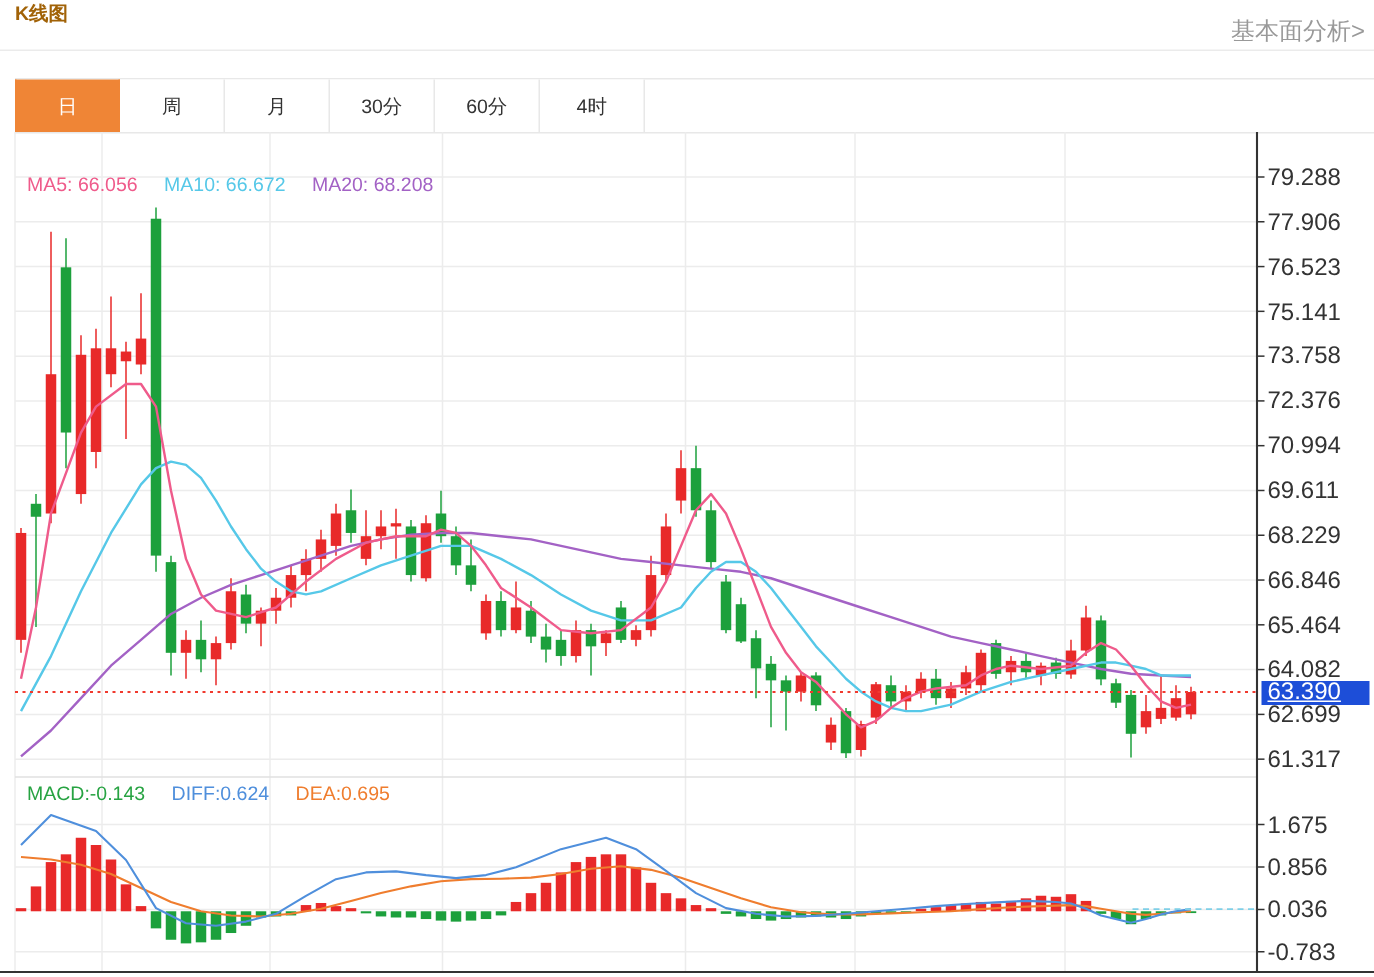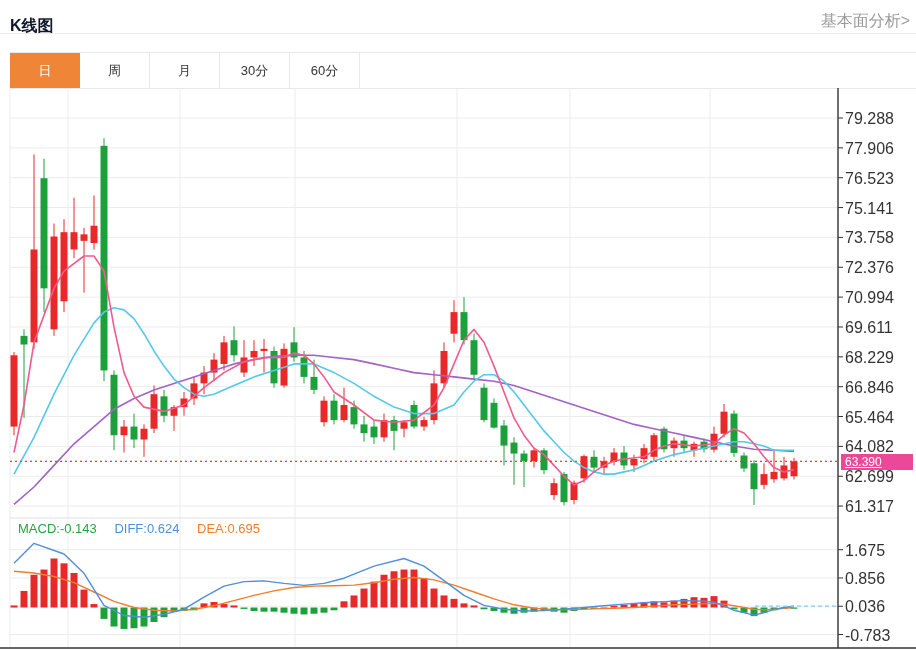--- a/index.html
+++ b/index.html
@@ -1,51 +1,52 @@
 <!DOCTYPE html>
 <html><head>
 <meta charset="utf-8">
 <style>
   html,body{margin:0;padding:0;background:#fff;font-family:"Liberation Sans",sans-serif;}
   #stage{position:relative;width:916px;height:651px;overflow:hidden;background:#fff;}
   #chart-svg{position:absolute;left:0;top:0;}
-  .page-title{position:absolute;left:10px;top:16px;font-size:16px;font-weight:bold;color:#0f172a;}
+  .page-title{position:absolute;left:10px;top:0;font-size:13px;font-weight:bold;color:#a16207;}
   .fa-link{position:absolute;right:6px;top:11px;font-size:16px;color:#999;cursor:pointer;}
   .hr{position:absolute;left:0;top:33px;width:916px;height:1px;background:#ebebeb;}
   .tabbar{position:absolute;left:10px;top:52px;width:906px;height:37px;border-top:1px solid #e8e8e8;border-bottom:1px solid #e8e8e8;box-sizing:border-box;display:flex;}
   .tab{width:70px;height:100%;display:flex;align-items:center;justify-content:center;font-size:13px;color:#333;border-right:1px solid #e8e8e8;box-sizing:border-box;cursor:pointer;background:#fff;}
   .tab:first-child{border-left:1px solid #e8e8e8;}
   .tab.active{background:#ef8536;color:#fff;border-color:#ef8536;}
   .info-row{position:absolute;font-size:13px;white-space:nowrap;}
   .lbl{color:#333;}
   .v-green{color:#21a53c;}
   .v-ma5{color:#ef5b8b;}
   .v-ma10{color:#56c8e8;}
   .v-ma20{color:#a362c5;}
   .v-macd{color:#27a342;}
   .v-diff{color:#4f8fdc;}
   .v-dea{color:#ef7d2e;}
   .sp{display:inline-block;width:14px;}
   .tick-label{position:absolute;left:845px;font-size:16px;color:#333;white-space:nowrap;}
-  .price-badge{position:absolute;left:841px;top:454px;width:72px;height:16px;background:#ec4899;color:#fff;font-size:12px;line-height:16px;text-align:left;padding-left:4px;box-sizing:border-box;text-decoration:underline;}
+  .price-badge{position:absolute;left:841px;top:454px;width:72px;height:16px;background:#1d4ed8;color:#fff;font-size:16px;line-height:16px;text-align:left;padding-left:4px;box-sizing:border-box;text-decoration:underline;}
 </style>
 </head>
 <body>
 
 <div id="stage">
   <div class="page-title">K线图</div>
   <div class="fa-link">基本面分析&gt;</div>
   <div class="hr"></div>
 
   <div class="tabbar">
     <div class="tab active">日</div>
     <div class="tab">周</div>
     <div class="tab">月</div>
     <div class="tab">30分</div>
     <div class="tab">60分</div>
+    <div class="tab">4时</div>
   </div>
 
   <svg id="chart-svg" width="916" height="651" viewBox="0 0 916 651">
       <line x1="10" x2="838" y1="118" y2="118" stroke="#ececec" stroke-width="1"></line>
       <line x1="10" x2="838" y1="147.846" y2="147.846" stroke="#ececec" stroke-width="1"></line>
       <line x1="10" x2="838" y1="177.71359623733758" y2="177.71359623733758" stroke="#ececec" stroke-width="1"></line>
       <line x1="10" x2="838" y1="207.5595962373376" y2="207.5595962373376" stroke="#ececec" stroke-width="1"></line>
       <line x1="10" x2="838" y1="237.4271924746752" y2="237.4271924746752" stroke="#ececec" stroke-width="1"></line>
       <line x1="10" x2="838" y1="267.27319247467517" y2="267.27319247467517" stroke="#ececec" stroke-width="1"></line>
       <line x1="10" x2="838" y1="297.1191924746755" y2="297.1191924746755" stroke="#ececec" stroke-width="1"></line>
@@ -332,20 +333,25 @@
       <line x1="838" x2="843" y1="446.392384949351" y2="446.392384949351" stroke="#333333" stroke-width="1"></line>
       <line x1="838" x2="843" y1="476.2599811866883" y2="476.2599811866883" stroke="#333333" stroke-width="1"></line>
       <line x1="838" x2="843" y1="506.1059811866885" y2="506.1059811866885" stroke="#333333" stroke-width="1"></line>
       <line x1="838" x2="843" y1="549.7" y2="549.7" stroke="#333333" stroke-width="1"></line>
       <line x1="838" x2="843" y1="577.97" y2="577.97" stroke="#333333" stroke-width="1"></line>
       <line x1="838" x2="843" y1="606.2745177045177" y2="606.2745177045177" stroke="#333333" stroke-width="1"></line>
       <line x1="838" x2="843" y1="634.5445177045177" y2="634.5445177045177" stroke="#333333" stroke-width="1"></line>
     </svg>
 
 
+  <div class="info-row" style="left:18px;top:115px;">
+    <span class="v-ma5">MA5:</span> <span class="v-ma5">66.056</span><span class="sp"></span>
+    <span class="v-ma10">MA10:</span> <span class="v-ma10">66.672</span><span class="sp"></span>
+    <span class="v-ma20">MA20:</span> <span class="v-ma20">68.208</span>
+  </div>
 
   <div class="info-row" style="left:18px;top:521px;">
     <span class="v-macd">MACD:</span><span class="v-macd">-0.143</span><span class="sp"></span>
     <span class="v-diff">DIFF:</span><span class="v-diff">0.624</span><span class="sp"></span>
     <span class="v-dea">DEA:</span><span class="v-dea">0.695</span>
   </div>
 
   <div class="price-badge">63.390</div>
   <div id="ticks-layer">
       <div class="tick-label" style="top: 110px;">79.288</div>

